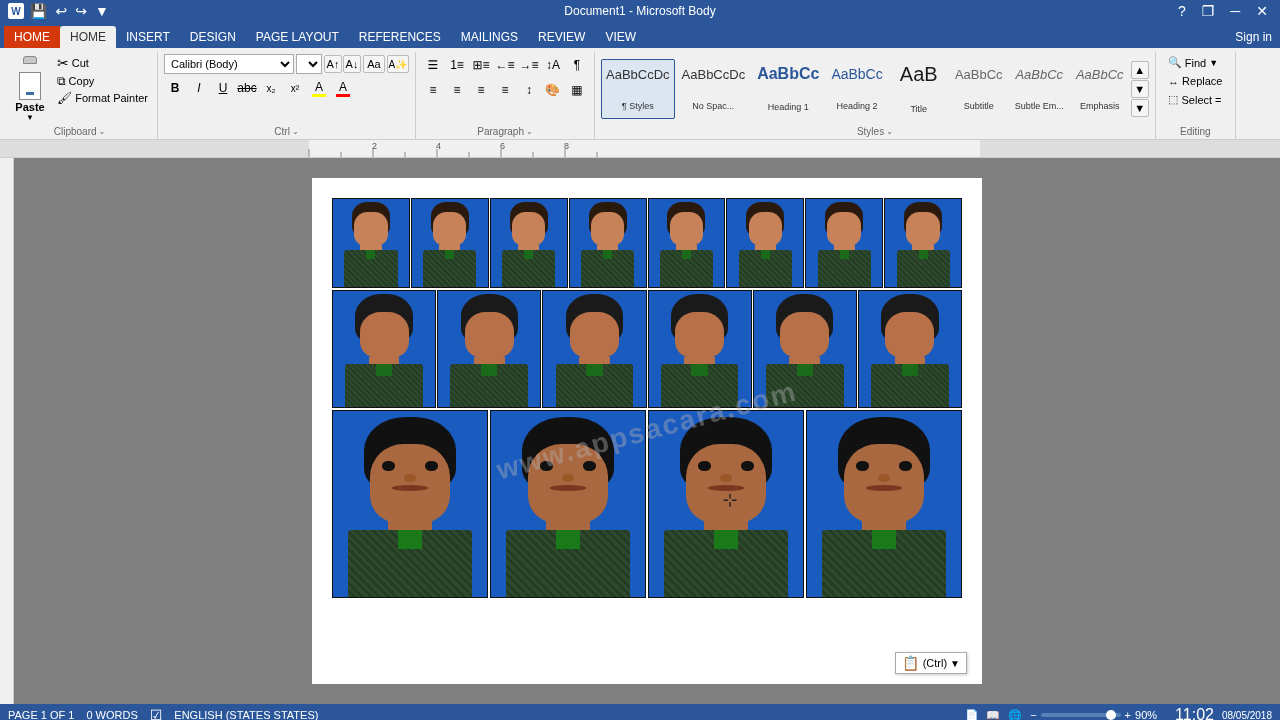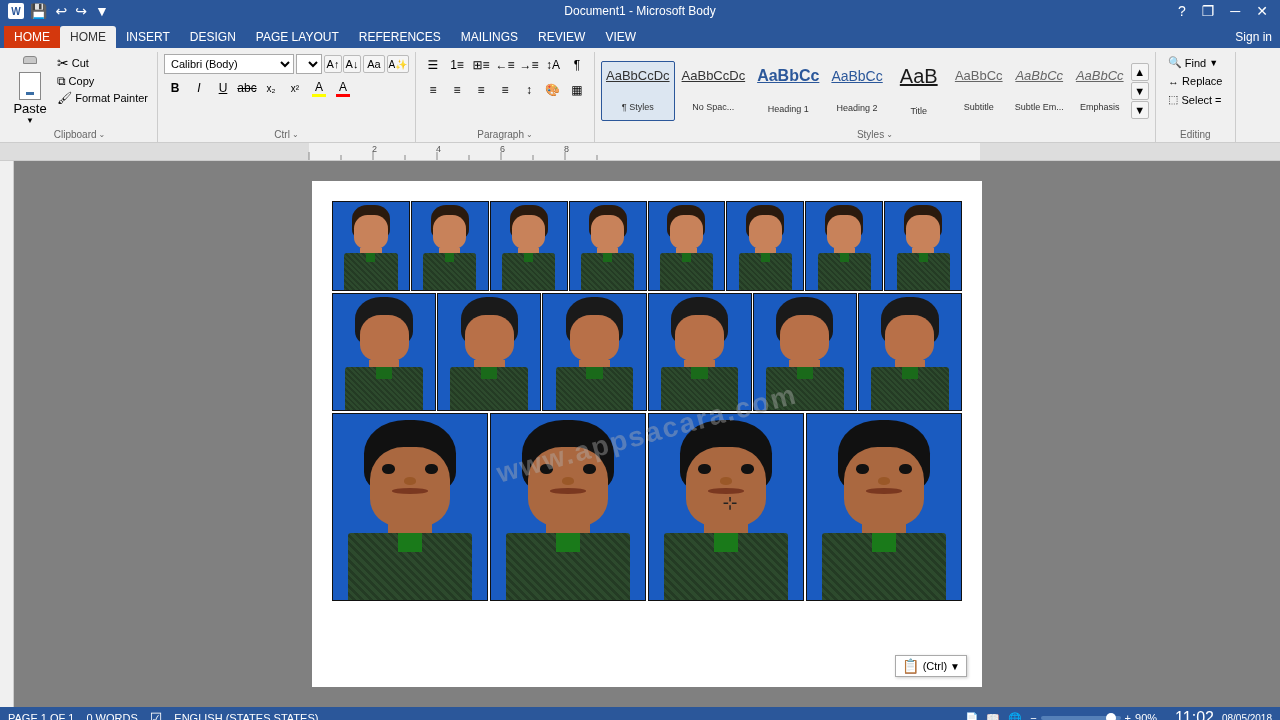--- a/index.html
+++ b/index.html
@@ -142,21 +142,20 @@
       border-radius: 2px;
       min-width: 58px;
       height: 60px;
       justify-content: center;
     }
     .style-item.active { border-color: #2b579a; background: #dce6f1; }
     .style-preview {
       font-size: 14px;
       line-height: 1;
       margin-bottom: 20px;
-      text-decoration: underline;
     }
     .style-label { font-size: 9px; color: #333; text-align: center; }
     .styles-scroll { display: flex; flex-direction: column; gap: 1px; }
     .edit-btn {
       font-size: 11px; cursor: pointer; padding: 2px 4px;
       border-radius: 2px; display: flex; align-items: center; gap: 3px;
       white-space: nowrap;
     }
 
     
@@ -338,21 +337,21 @@
   <div class="ribbon-group">
     <div class="ribbon-group-content">
       <div class="paste-btn">
         <div style="width:36px; height:44px; position:relative; display:flex; flex-direction:column; align-items:center; justify-content:flex-end;">
 
           <div style="width:22px; height:28px; background:#fff; border:1px solid #888; position:absolute; bottom:0; left:7px; display:flex; align-items:flex-end; justify-content:center;">
             <div style="width:8px; height:3px; background:#3a6ea5; margin-bottom:4px;"></div>
           </div>
           <div style="width:14px; height:8px; background:#c8c8c8; border:1px solid #888; position:absolute; top:0; left:11px; border-radius:3px 3px 0 0;"></div>
         </div>
-        <span style="font-size:13px; margin-top:1px;">Paste</span>
+        <span style="font-size:11px; margin-top:1px;font-weight:bold;">Paste</span>
         <span style="font-size:8px;">▼</span>
       </div>
       <div class="clipboard-actions">
         <div class="clip-btn">
           <span style="font-size:14px;">✂</span>
           <span>Cut</span>
         </div>
         <div class="clip-btn">
           <span style="font-size:12px;">⧉</span>
           <span>Copy</span>

